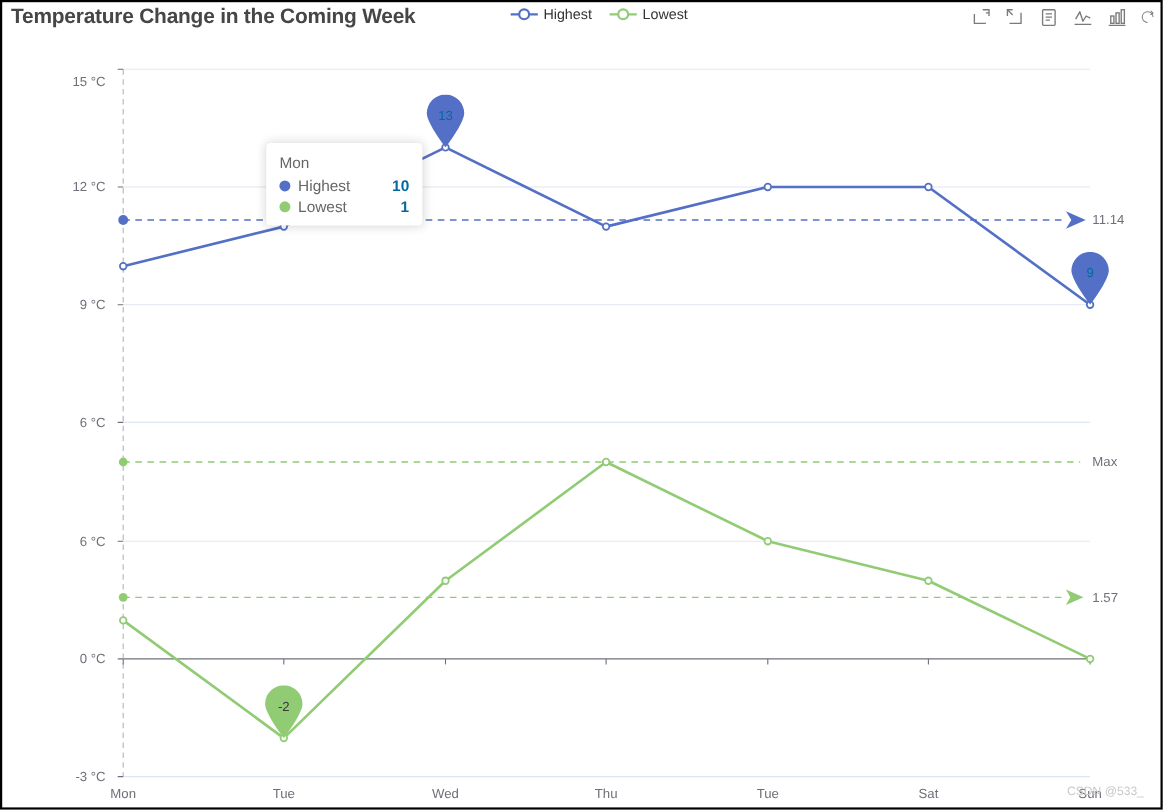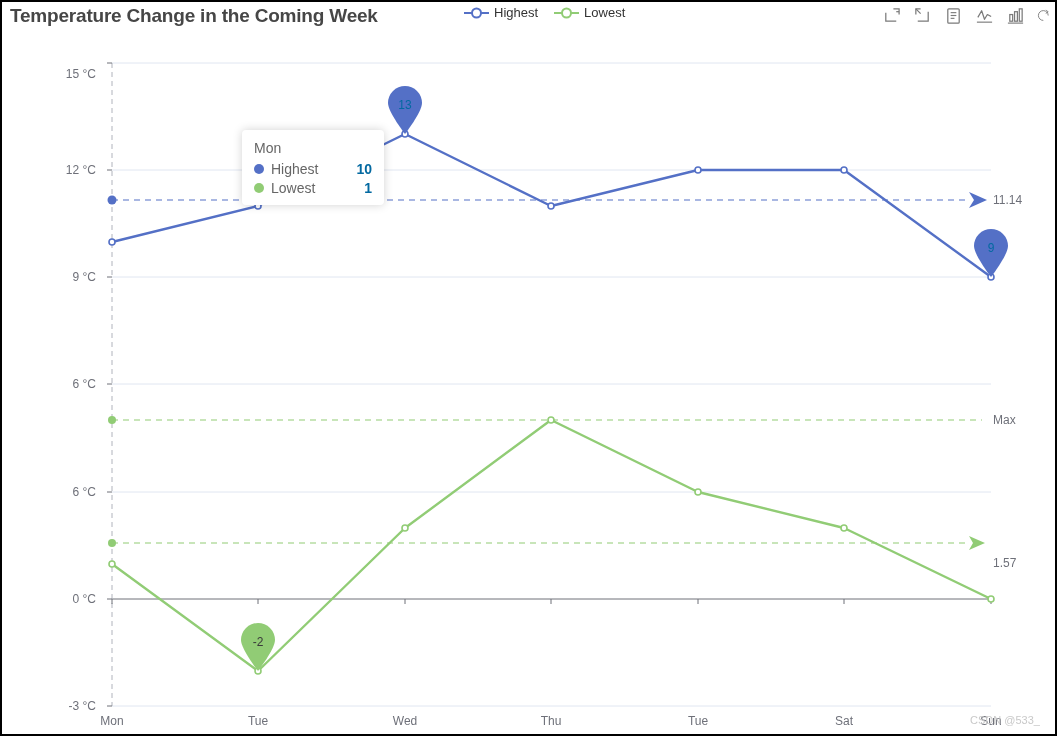--- a/index.html
+++ b/index.html
@@ -228,21 +228,21 @@
   <div class="xtick" style="left:70px;  top:712px; width:80px;">Mon</div>
   <div class="xtick" style="left:216px; top:712px; width:80px;">Tue</div>
   <div class="xtick" style="left:363px; top:712px; width:80px;">Wed</div>
   <div class="xtick" style="left:509px; top:712px; width:80px;">Thu</div>
   <div class="xtick" style="left:656px; top:712px; width:80px;">Tue</div>
   <div class="xtick" style="left:802px; top:712px; width:80px;">Sat</div>
   <div class="xtick" style="left:949px; top:712px; width:80px;">Sun</div>
 
   <div class="mlabel" style="left:991px; top:191px;">11.14</div>
   <div class="mlabel" style="left:991px; top:411px;">Max</div>
-  <div class="mlabel" style="left:991px; top:534px;margin-top:20px;">1.57</div>
+  <div class="mlabel" style="left:991px; top:534px;">1.57</div>
 
   <div class="markpoint" style="left:384px; top:84px;">
     <svg class="pin" viewBox="0 0 38 48">
       <path d="M19 48 C19 48 2 26 2 17 A17 17 0 1 1 36 17 C36 26 19 48 19 48 Z" fill="#5470c6"></path>
     </svg>
     <div class="val">13</div>
   </div>
 
   <div class="markpoint" style="left:970px; top:227px;">
     <svg class="pin" viewBox="0 0 38 48">

